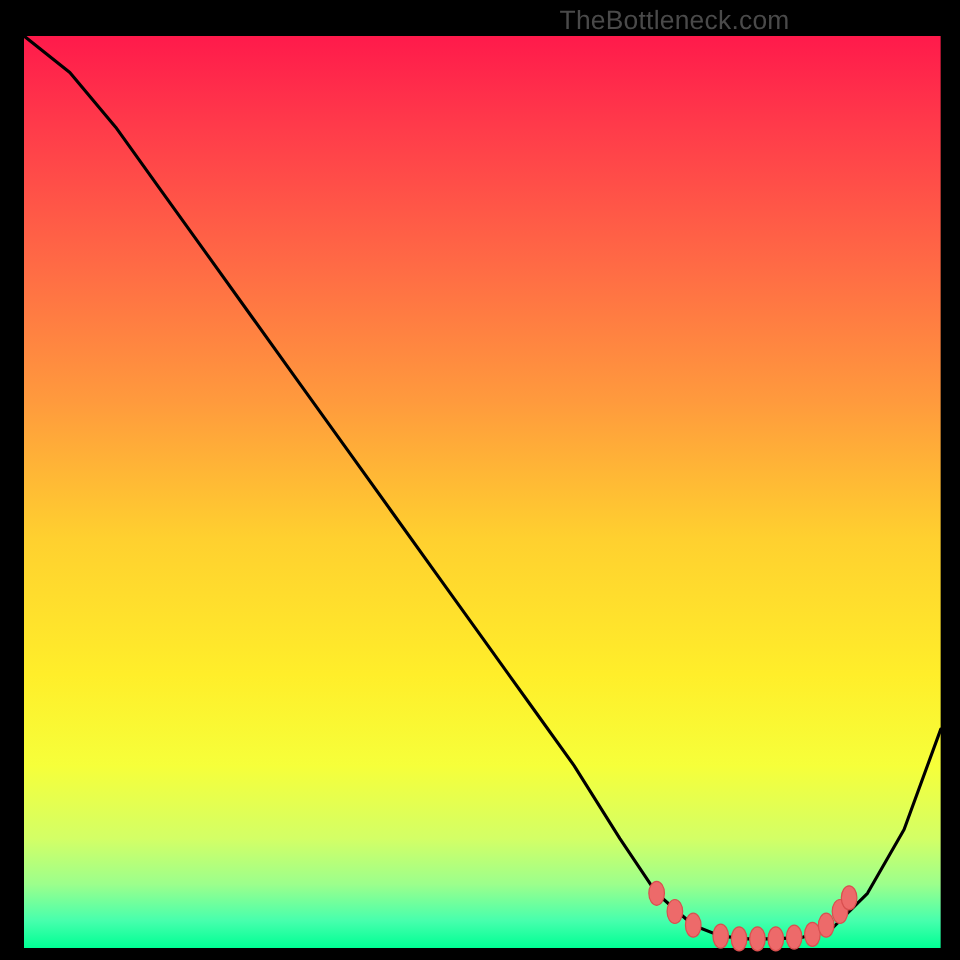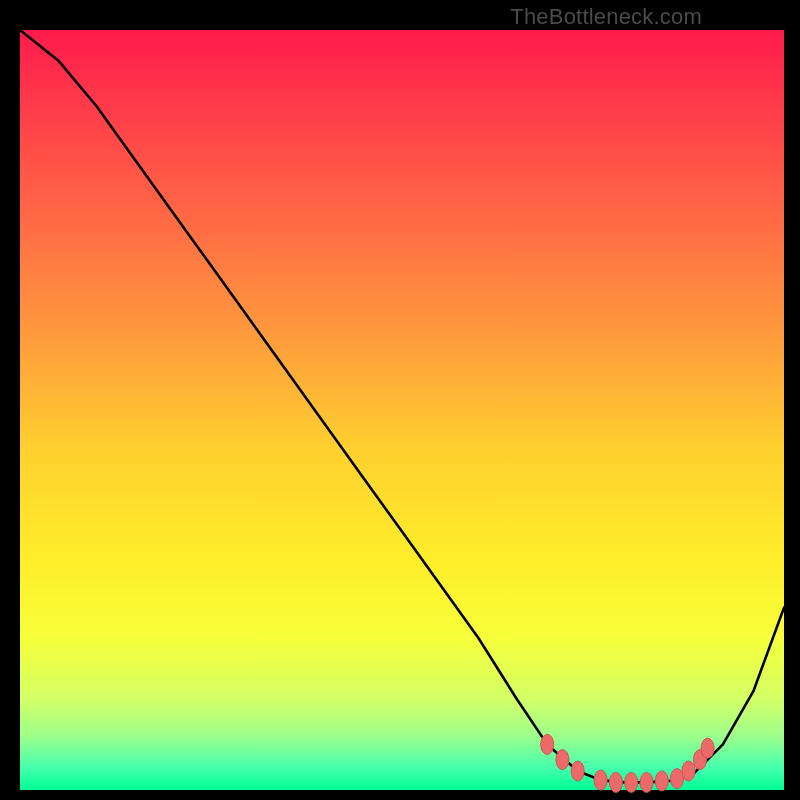--- a/index.html
+++ b/index.html
@@ -8,21 +8,20 @@
     width: 800px;
     height: 800px;
     overflow: hidden;
     background: #000;
     font-family: Arial, Helvetica, sans-serif;
   }
   #stage {
     position: relative;
     width: 668px;
     height: 800px;
-    padding-left: 44px;
   }
   #plot-bg {
     position: absolute;
   }
   #curve-layer {
     position: absolute;
     left: 0; top: 0;
   }
   #watermark {
     position: absolute;

